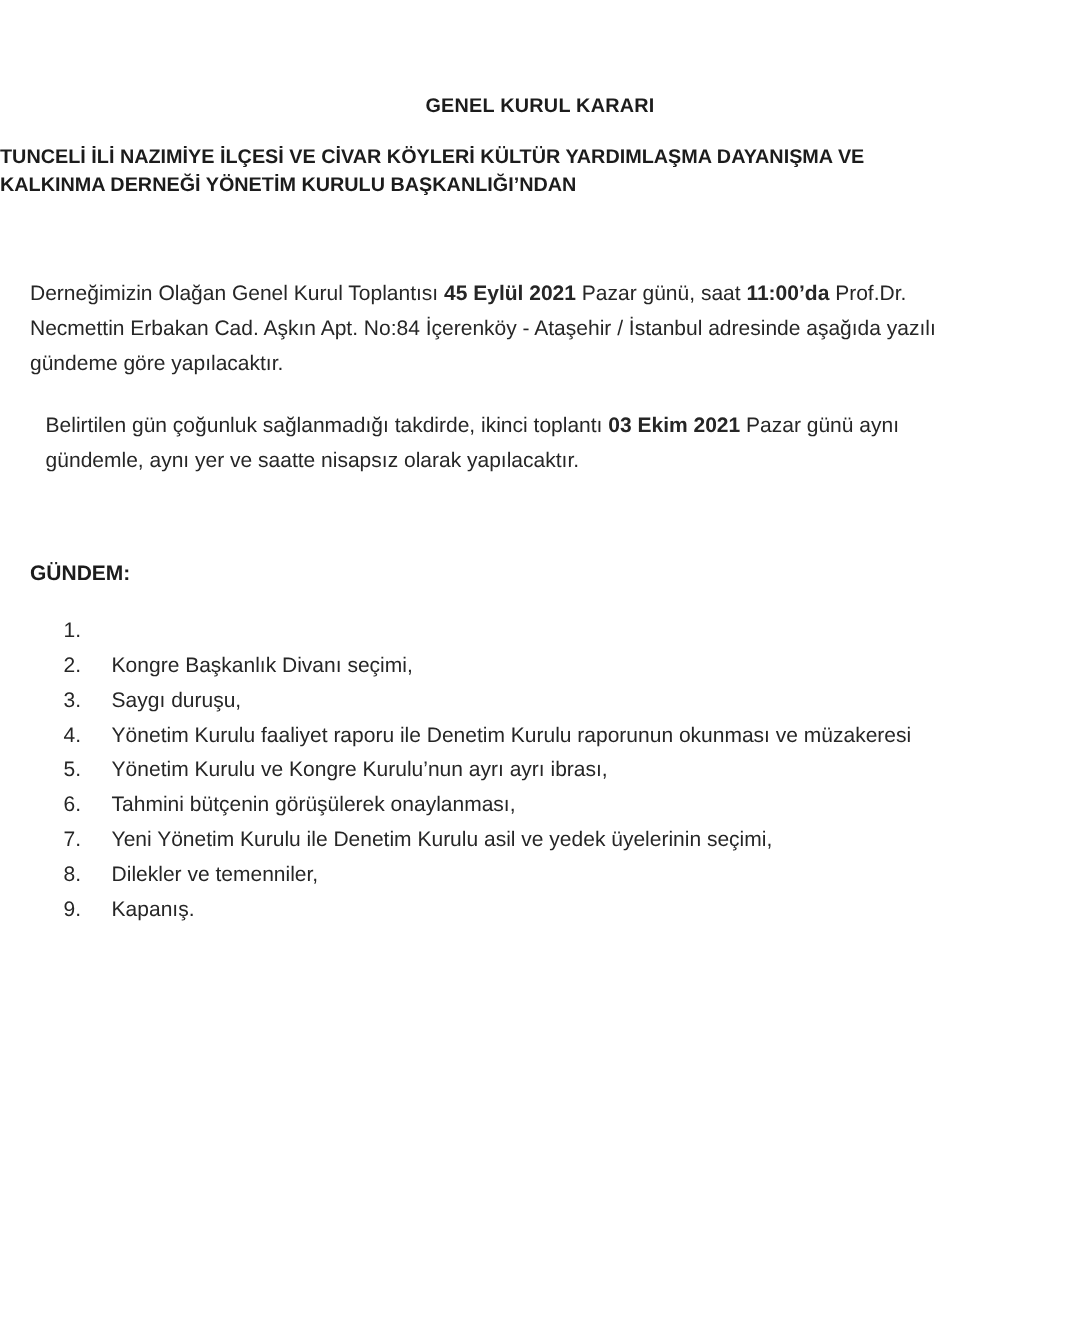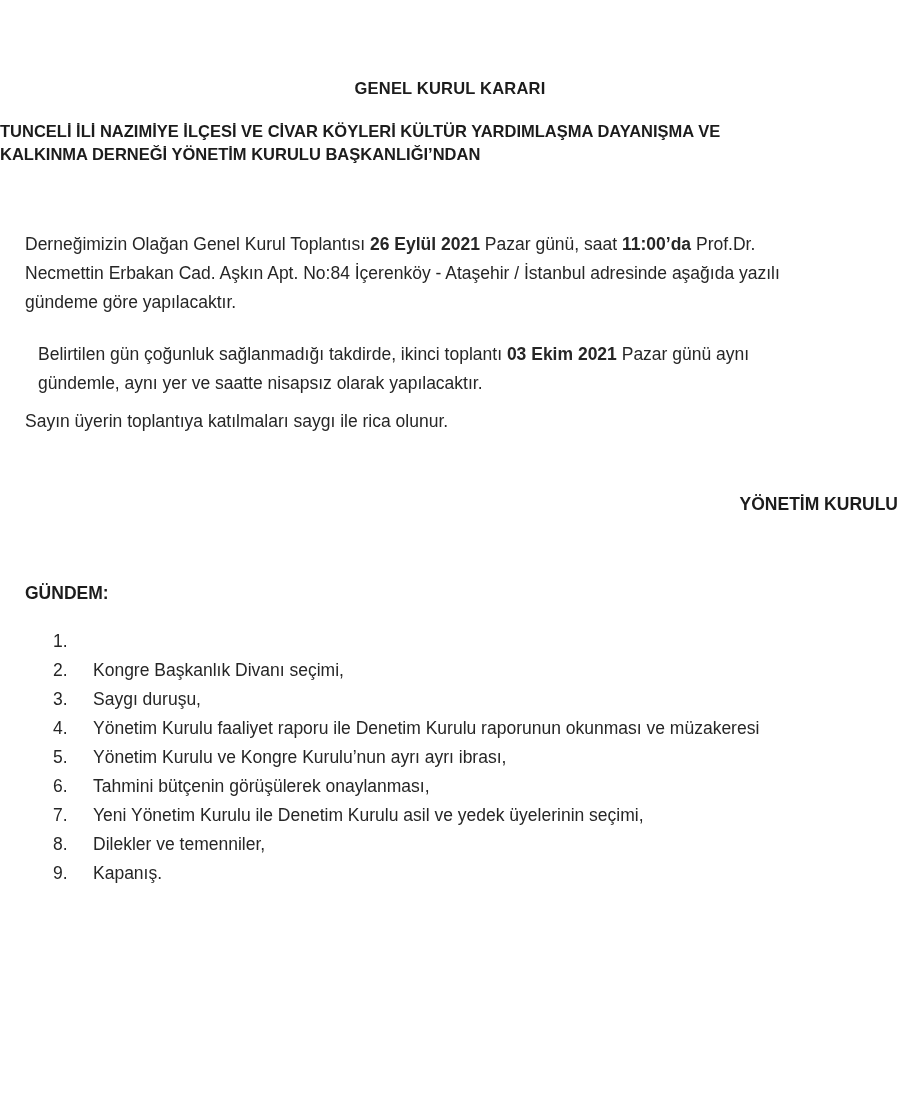--- a/index.html
+++ b/index.html
@@ -116,38 +116,34 @@
 
   <div class="doc-title">GENEL KURUL KARARI</div>
 
   <div class="doc-subtitle">
     <div class="subline">TUNCELİ İLİ NAZIMİYE İLÇESİ VE CİVAR KÖYLERİ KÜLTÜR YARDIMLAŞMA DAYANIŞMA VE</div>
     <div class="subline">KALKINMA DERNEĞİ YÖNETİM KURULU BAŞKANLIĞI’NDAN</div>
   </div>
 
   <div class="para p1">
     <div class="line">
-      <span>Derneğimizin Olağan Genel Kurul Toplantısı </span><span class="bold">26 Eylül 2021</span><span> Pazar günü, saat </span><span class="bold">11:00’da</span><span> Prof.Dr.</span>
+      <span>Derneğimizin Olağan Genel Kurul Toplantısı </span><span class="bold">45 Eylül 2021</span><span> Pazar günü, saat </span><span class="bold">11:00’da</span><span> Prof.Dr.</span>
     </div>
     <div class="line">Necmettin Erbakan Cad. Aşkın Apt. No:84 İçerenköy - Ataşehir / İstanbul adresinde aşağıda yazılı</div>
     <div class="line">gündeme göre yapılacaktır.</div>
   </div>
 
   <div class="para p2">
     <div class="line">
       <span>Belirtilen gün çoğunluk sağlanmadığı takdirde, ikinci toplantı </span><span class="bold">03 Ekim 2021</span><span> Pazar günü aynı</span>
     </div>
     <div class="line">gündemle, aynı yer ve saatte nisapsız olarak yapılacaktır.</div>
   </div>
 
-  <div class="para p3">
-    <div class="line">Sayın üyerin toplantıya katılmaları saygı ile rica olunur.</div>
-  </div>
 
-  <div class="signature">YÖNETİM KURULU</div>
 
   <div class="agenda-heading">GÜNDEM:</div>
 
   <ol class="agenda-list">
     <li class="agenda-item">
       <span class="num">1.</span>
     </li>
     <li class="agenda-item">
       <span class="num">2.</span>
       <span>Kongre Başkanlık Divanı seçimi,</span>

